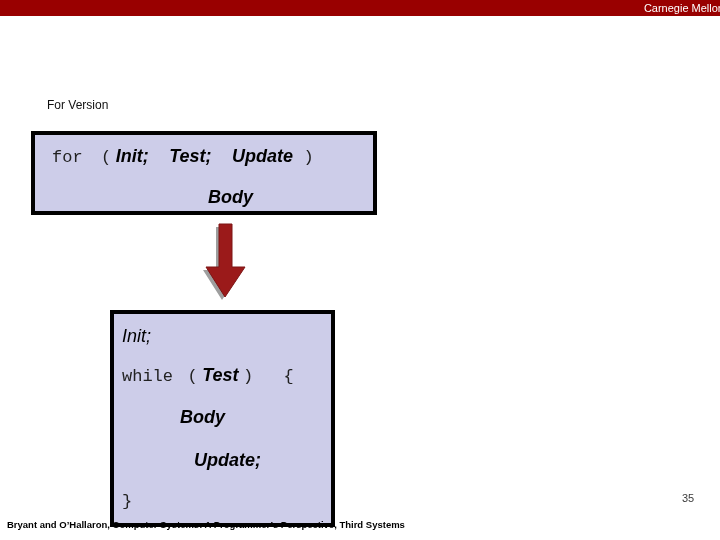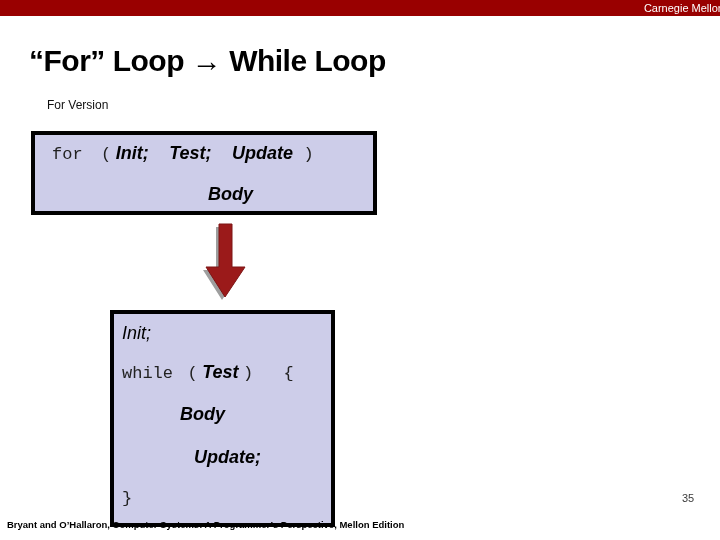--- a/index.html
+++ b/index.html
@@ -36,21 +36,21 @@
   .mono{
     font-family:"Liberation Mono","DejaVu Sans Mono",monospace;
     font-size:17px;color:#222222;
   }
   .it{
     font-family:"Liberation Sans",sans-serif;font-style:italic;
     font-size:18px;color:#000000;font-weight:600;
   }
   .it-bold{font-weight:700;}
   .it-light{font-weight:400;}
-  .code-line{position:absolute;white-space:nowrap;line-height:22px;}
+  .code-line{position:absolute;white-space:nowrap;line-height:28px;}
   
   .for-line1{left:17px;top:7px;}
   .for-body{left:173px;top:48px;}
   
   .wh-init{left:8px;top:8px;}
   .wh-while{left:8px;top:47px;}
   .wh-body{left:66px;top:89px;}
   .wh-update{left:80px;top:132px;}
   .wh-brace{left:8px;top:173px;}
   .sp14{margin-left:14px;} .sp16{margin-left:16px;} .sp6{margin-left:6px;}
@@ -71,21 +71,20 @@
 </style>
 </head>
 <body>
 
 <div id="slide">
 
   <div class="banner">
     <span class="banner-text">Carnegie Mellon</span>
   </div>
 
-  <div class="slide-title">“For” Loop → While Loop</div>
 
   <div class="section-label for-label">For Version</div>
 
   <div class="code-box for-box">
     <div class="code-line for-line1">
       <span class="mono">for</span>
       <span class="mono sp14">(</span>
       <span class="it">Init;</span>
       <span class="it sp16">Test;</span>
       <span class="it sp16">Update</span>
@@ -117,16 +116,16 @@
       <span class="it">Body</span>
     </div>
     <div class="code-line wh-update">
       <span class="it">Update;</span>
     </div>
     <div class="code-line wh-brace">
       <span class="mono">}</span>
     </div>
   </div>
 
-  <div class="footer-citation">Bryant and O’Hallaron, Computer Systems: A Programmer’s Perspective, Mellon Edition</div>
+  <div class="footer-citation">Bryant and O’Hallaron, Computer Systems: A Programmer’s Perspective, Third Systems</div>
   <div class="page-number">35</div>
 
 </div>
 
 </body></html>

